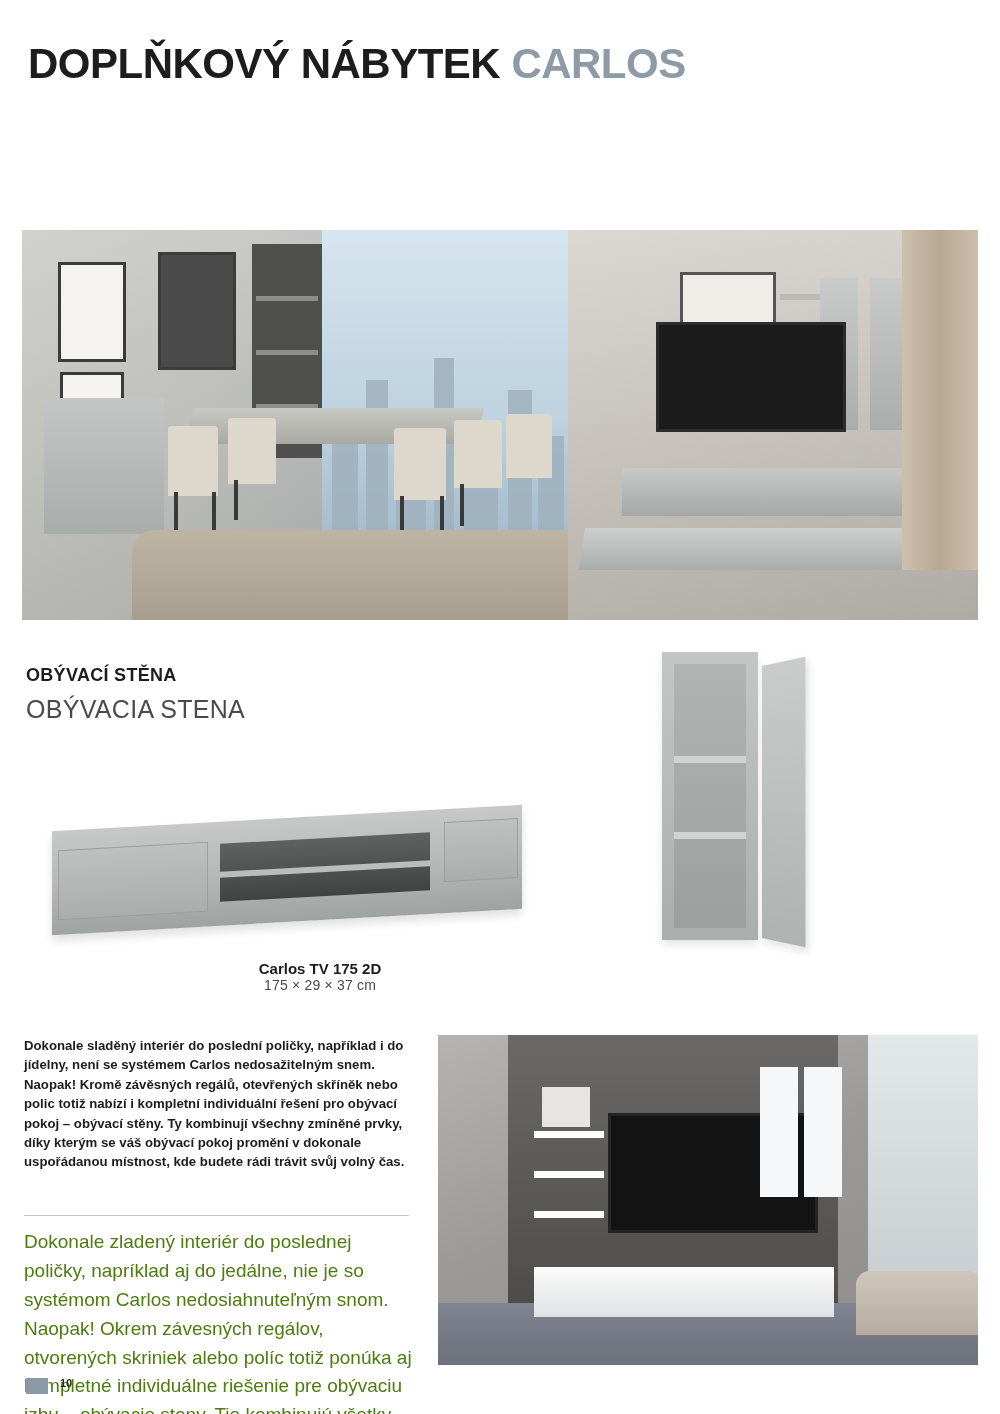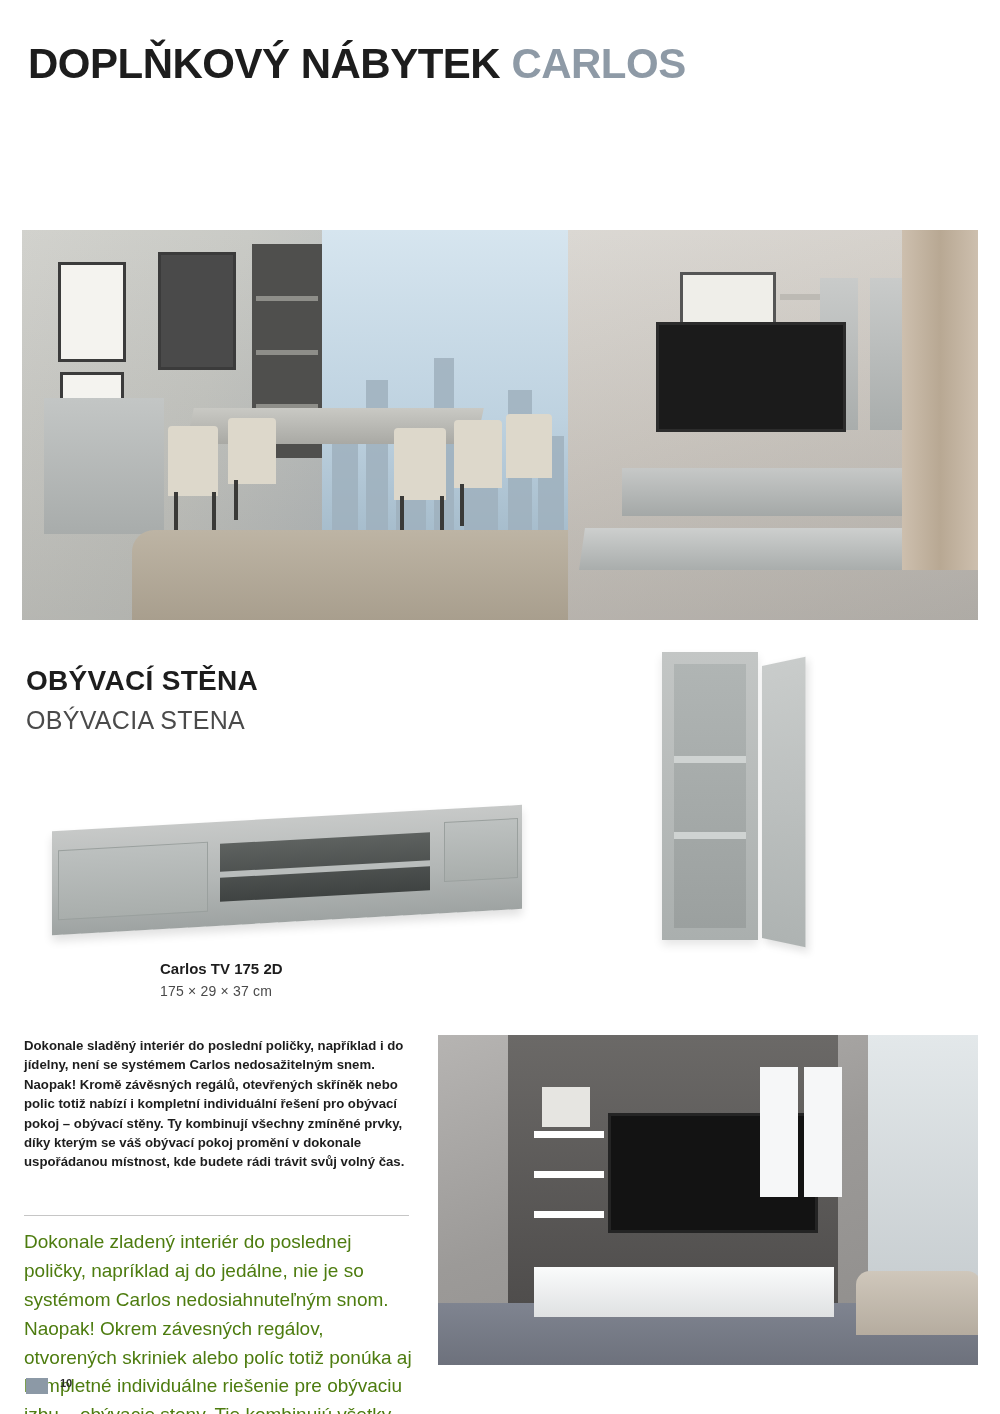--- a/index.html
+++ b/index.html
@@ -86,21 +86,21 @@
     background:linear-gradient(180deg,#cdcfce,#a9adac); transform:skewX(-8deg);
   }
   .h-curtain {
     position:absolute; left:880px; top:0; width:76px; height:340px;
     background:linear-gradient(90deg,#cdbfae,#b8a893,#cdbfae);
   }
   .h-frame { position:absolute; background:#efeee9; border:3px solid #555; }
 
   
   .sec-head { position:absolute; left:26px; top:665px; }
-  .sec-cs { font-size:28px; font-weight:bold; color:#1d1d1d; letter-spacing:.3px; }
+  .sec-cs { font-size:18px; font-weight:bold; color:#1d1d1d; letter-spacing:.3px; }
   .sec-sk { font-size:25px; font-weight:normal; color:#4a4a4a; margin-top:9px; letter-spacing:.3px; }
 
   
   .prod-tv {
     position:absolute; left:52px; top:808px; width:470px; height:140px;
   }
   .tv-body {
     position:absolute; left:0; top:10px; width:470px; height:104px;
     background:linear-gradient(180deg,#c7c9c8 0%, #b3b7b6 55%, #9ea3a2 100%);
     transform:skewY(-3.2deg);
@@ -138,23 +138,23 @@
   .cab-shelf { position:absolute; left:24px; width:72px; height:7px; background:#cfd3d2; }
   .cab-door {
     position:absolute; left:112px; top:18px; width:48px; height:272px;
     background:linear-gradient(180deg,#c9cccb,#aeb3b2);
     transform:perspective(400px) rotateY(-32deg);
     transform-origin:left center;
     box-shadow:3px 4px 8px rgba(0,0,0,.12);
   }
 
   
-  .cap { position:absolute; text-align:left; }
+  .cap { position:absolute; text-align:center; }
   .cap-name { font-size:15px; font-weight:bold; color:#1d1d1d; }
-  .cap-dim { font-size:14px; color:#4a4a4a; margin-top:6px; letter-spacing:.2px; }
+  .cap-dim { font-size:14px; color:#4a4a4a; letter-spacing:.2px; }
   .cap-tv { left:160px; top:960px; width:320px; }
   .cap-cab { left:620px; top:960px; width:316px; }
 
   
   .body-cs {
     position:absolute; left:24px; top:1036px; width:390px;
     font-size:13.2px; line-height:1.47; color:#1d1d1d; font-weight:bold;
   }
   .divider {
     position:absolute; left:24px; top:1215px; width:385px; height:1px; background:#c6c6c6;

